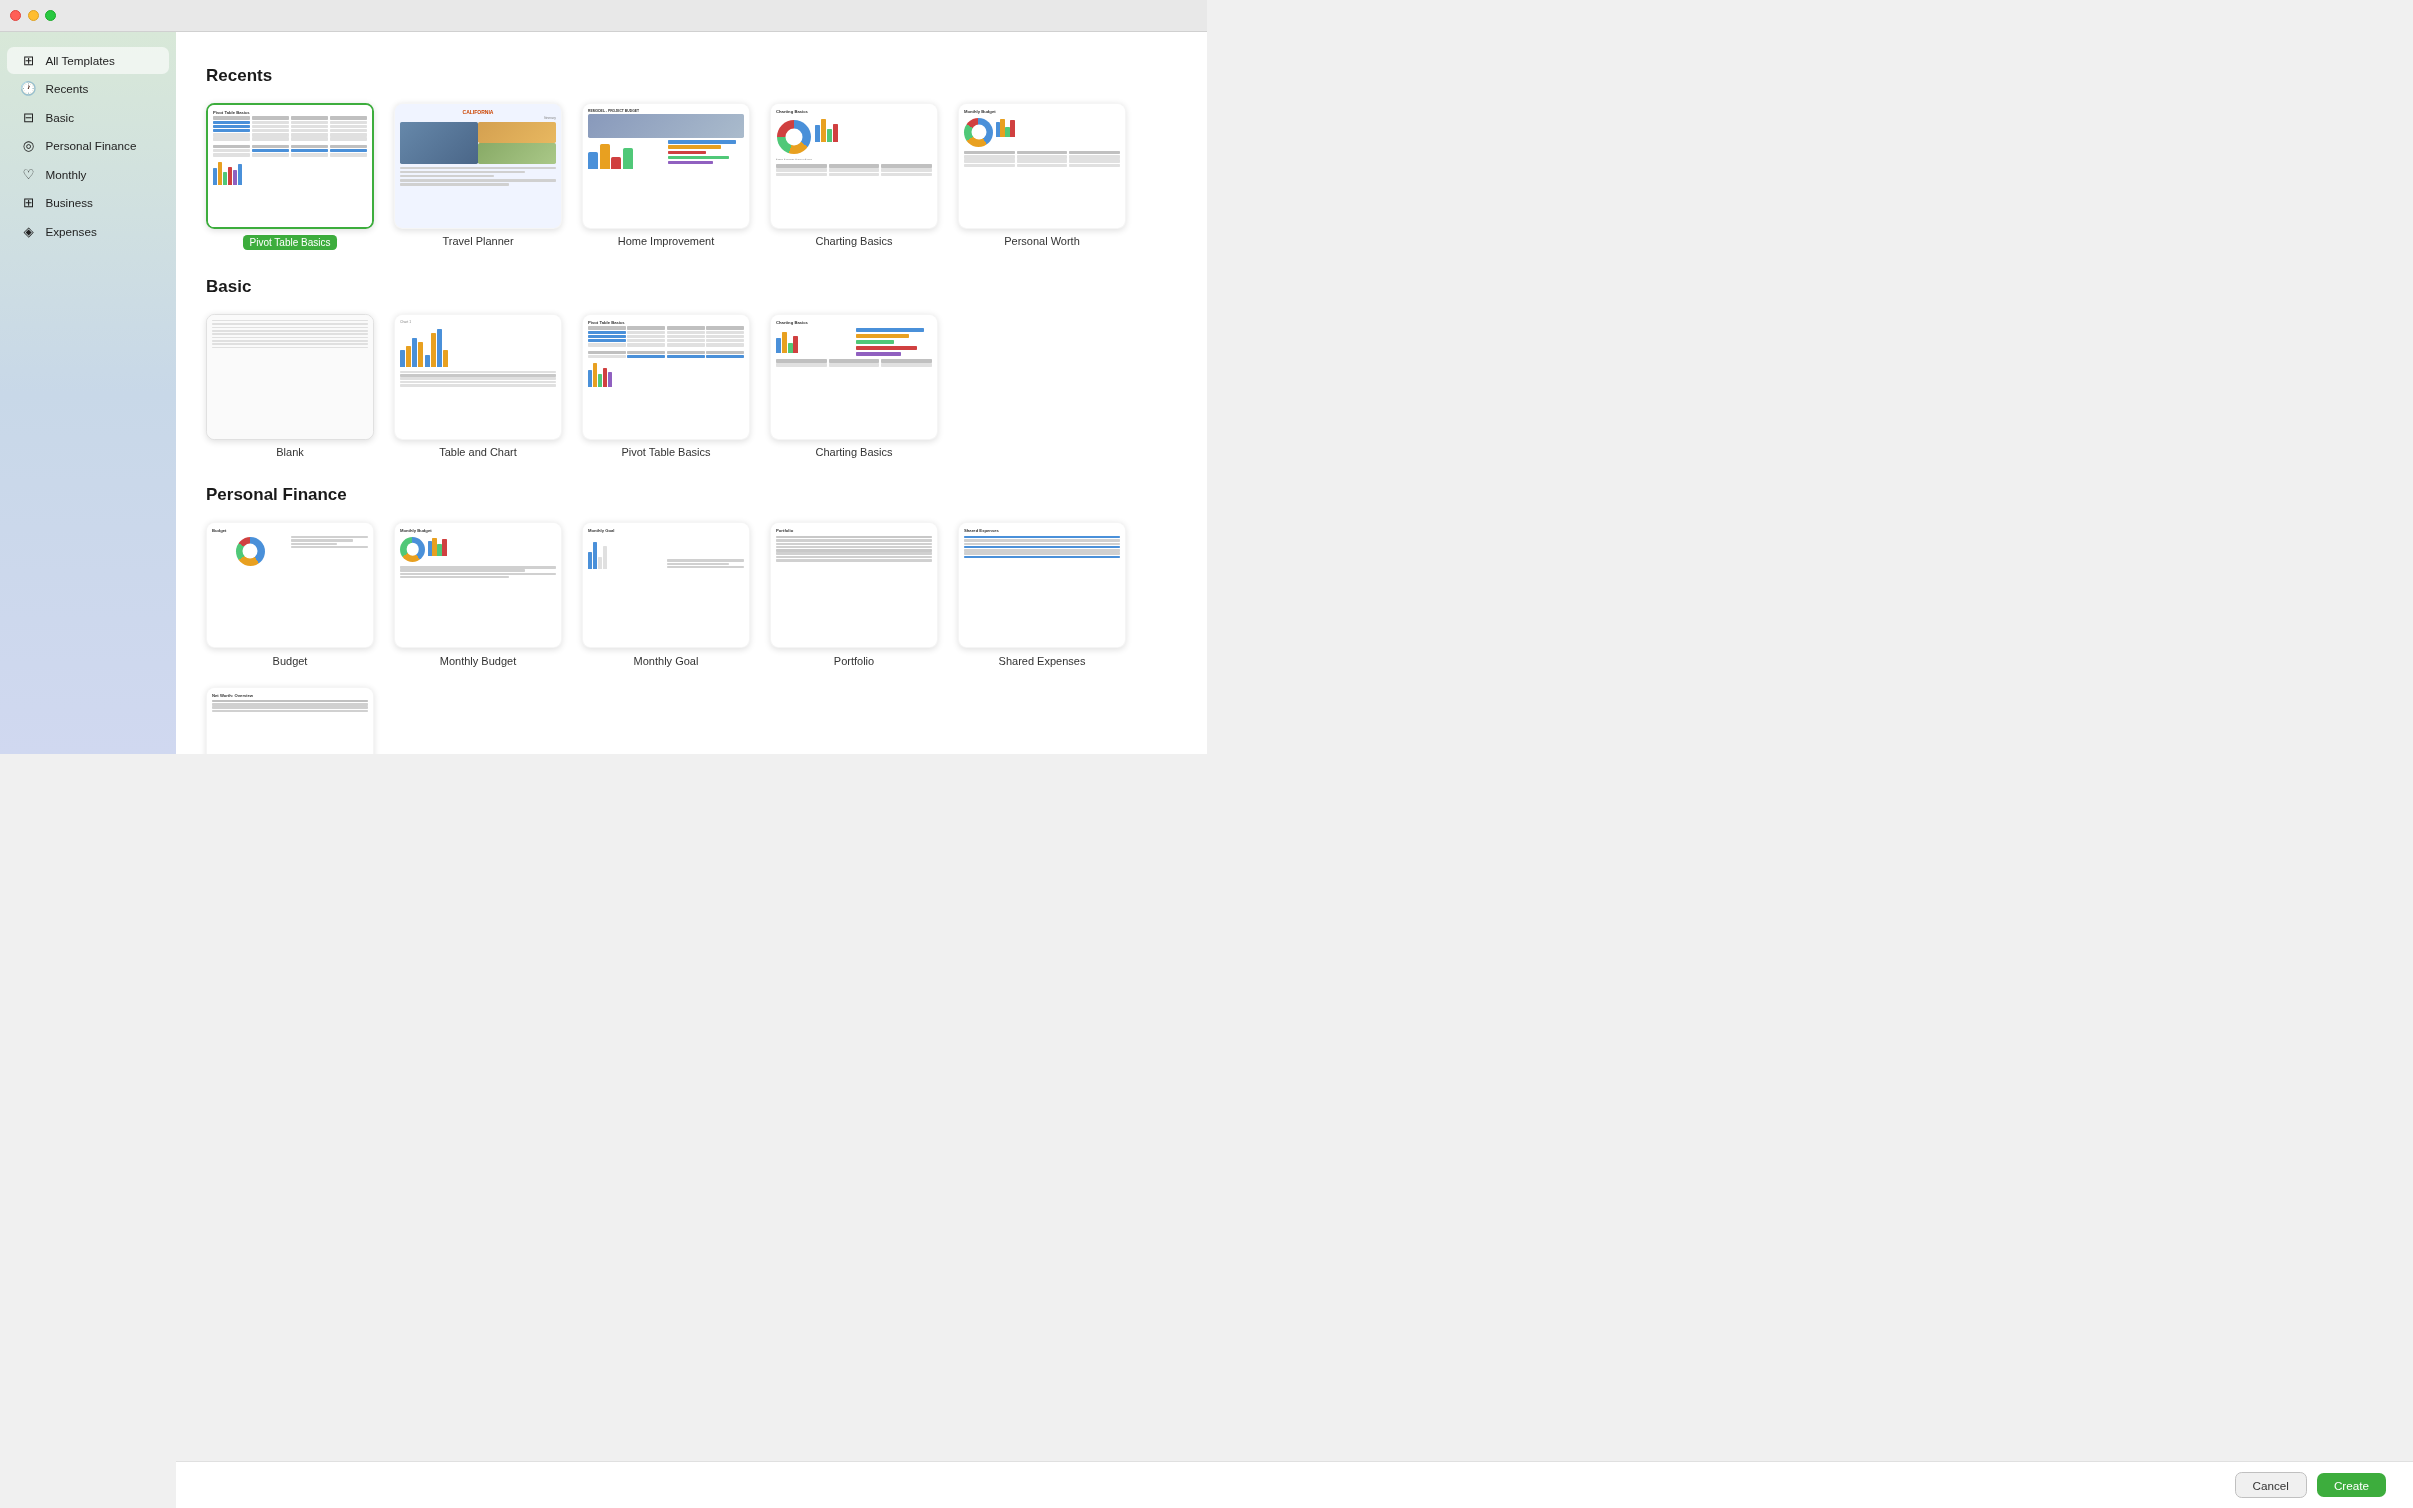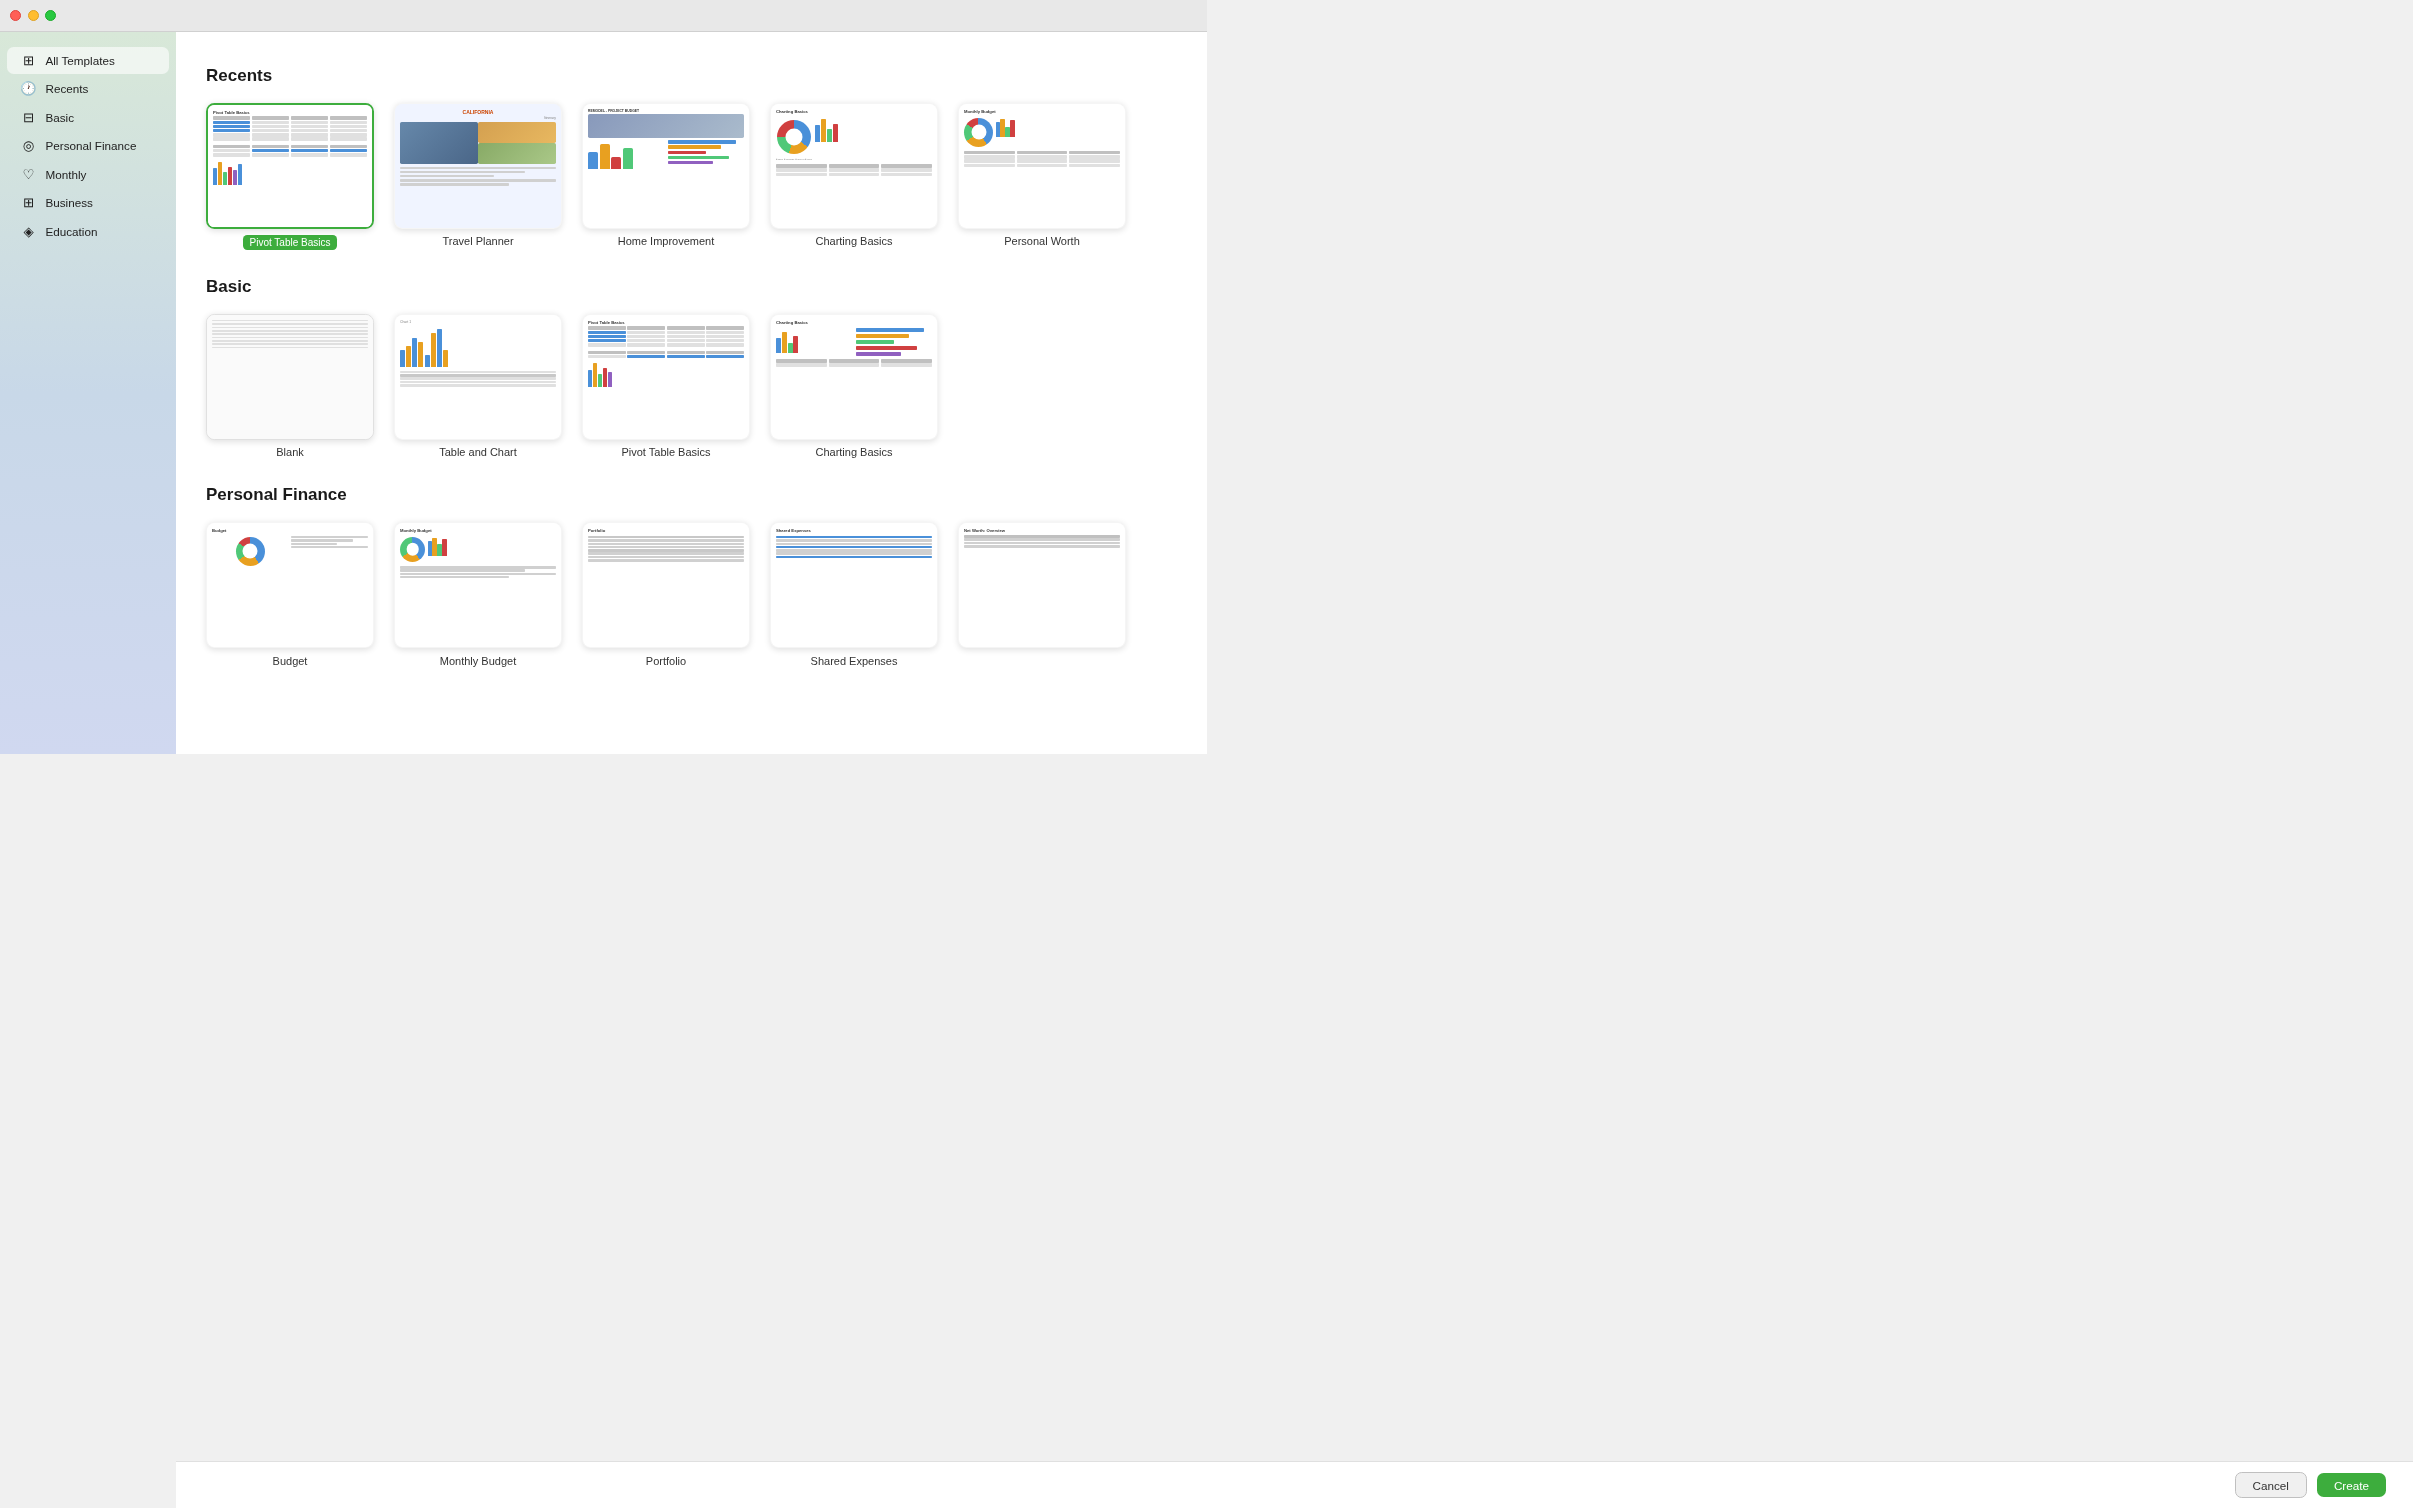--- a/index.html
+++ b/index.html
@@ -319,21 +319,21 @@
     <div class="sidebar-item">
       <span class="sidebar-icon">♡</span>
       <span>Monthly</span>
     </div>
     <div class="sidebar-item">
       <span class="sidebar-icon">⊞</span>
       <span>Business</span>
     </div>
     <div class="sidebar-item">
       <span class="sidebar-icon">◈</span>
-      <span>Education</span>
+      <span>Expenses</span>
     </div>
   </div>
 
   <div class="content">
 
     <div class="section-title">Recents</div>
     <div class="template-grid">
 
       <div class="template-card">
         <div class="template-thumb selected">
@@ -748,20 +748,43 @@
               <div class="mini-text-line"></div>
               <div class="mini-text-line" style="width: 80%;"></div>
               <div class="mini-text-line"></div>
               <div class="mini-text-line" style="width: 70%;"></div>
             </div>
           </div>
         </div>
         <div class="template-label">Monthly Budget</div>
       </div>
 
+      <div class="template-card">
+        <div class="template-thumb">
+          <div class="thumb-inner monthly-goal-thumb">
+            <div style="font-size: 4.2px; font-weight: bold; margin-bottom: 1.7px; color: #333;">Monthly Goal</div>
+            <div style="display: flex; gap: 2.5px; align-items: flex-end;">
+              <div style="flex: 1;">
+                <div class="mini-bars" style="height: 34px;">
+                  <div class="mini-bar" style="height: 17px; background: #4a90d9;"></div>
+                  <div class="mini-bar" style="height: 27px; background: #4a90d9;"></div>
+                  <div class="mini-bar" style="height: 12.6px; background: #e0e0e0;"></div>
+                  <div class="mini-bar" style="height: 23.5px; background: #e0e0e0;"></div>
+                </div>
+              </div>
+              <div style="flex: 1;">
+                <div class="mini-text-line"></div>
+                <div class="mini-text-line" style="width: 80%;"></div>
+                <div class="mini-text-line"></div>
+              </div>
+            </div>
+          </div>
+        </div>
+        <div class="template-label">Monthly Goal</div>
+      </div>
 
       <div class="template-card">
         <div class="template-thumb">
           <div class="thumb-inner portfolio-thumb">
             <div style="font-size: 4.2px; font-weight: bold; margin-bottom: 1.7px; color: #333;">Portfolio</div>
             <div style="margin-top: 2.5px;">
               <div class="mini-text-line" style="background: #c8c8c8;"></div>
               <div class="mini-text-line"></div>
               <div class="mini-text-line"></div>
               <div class="mini-text-line"></div>

